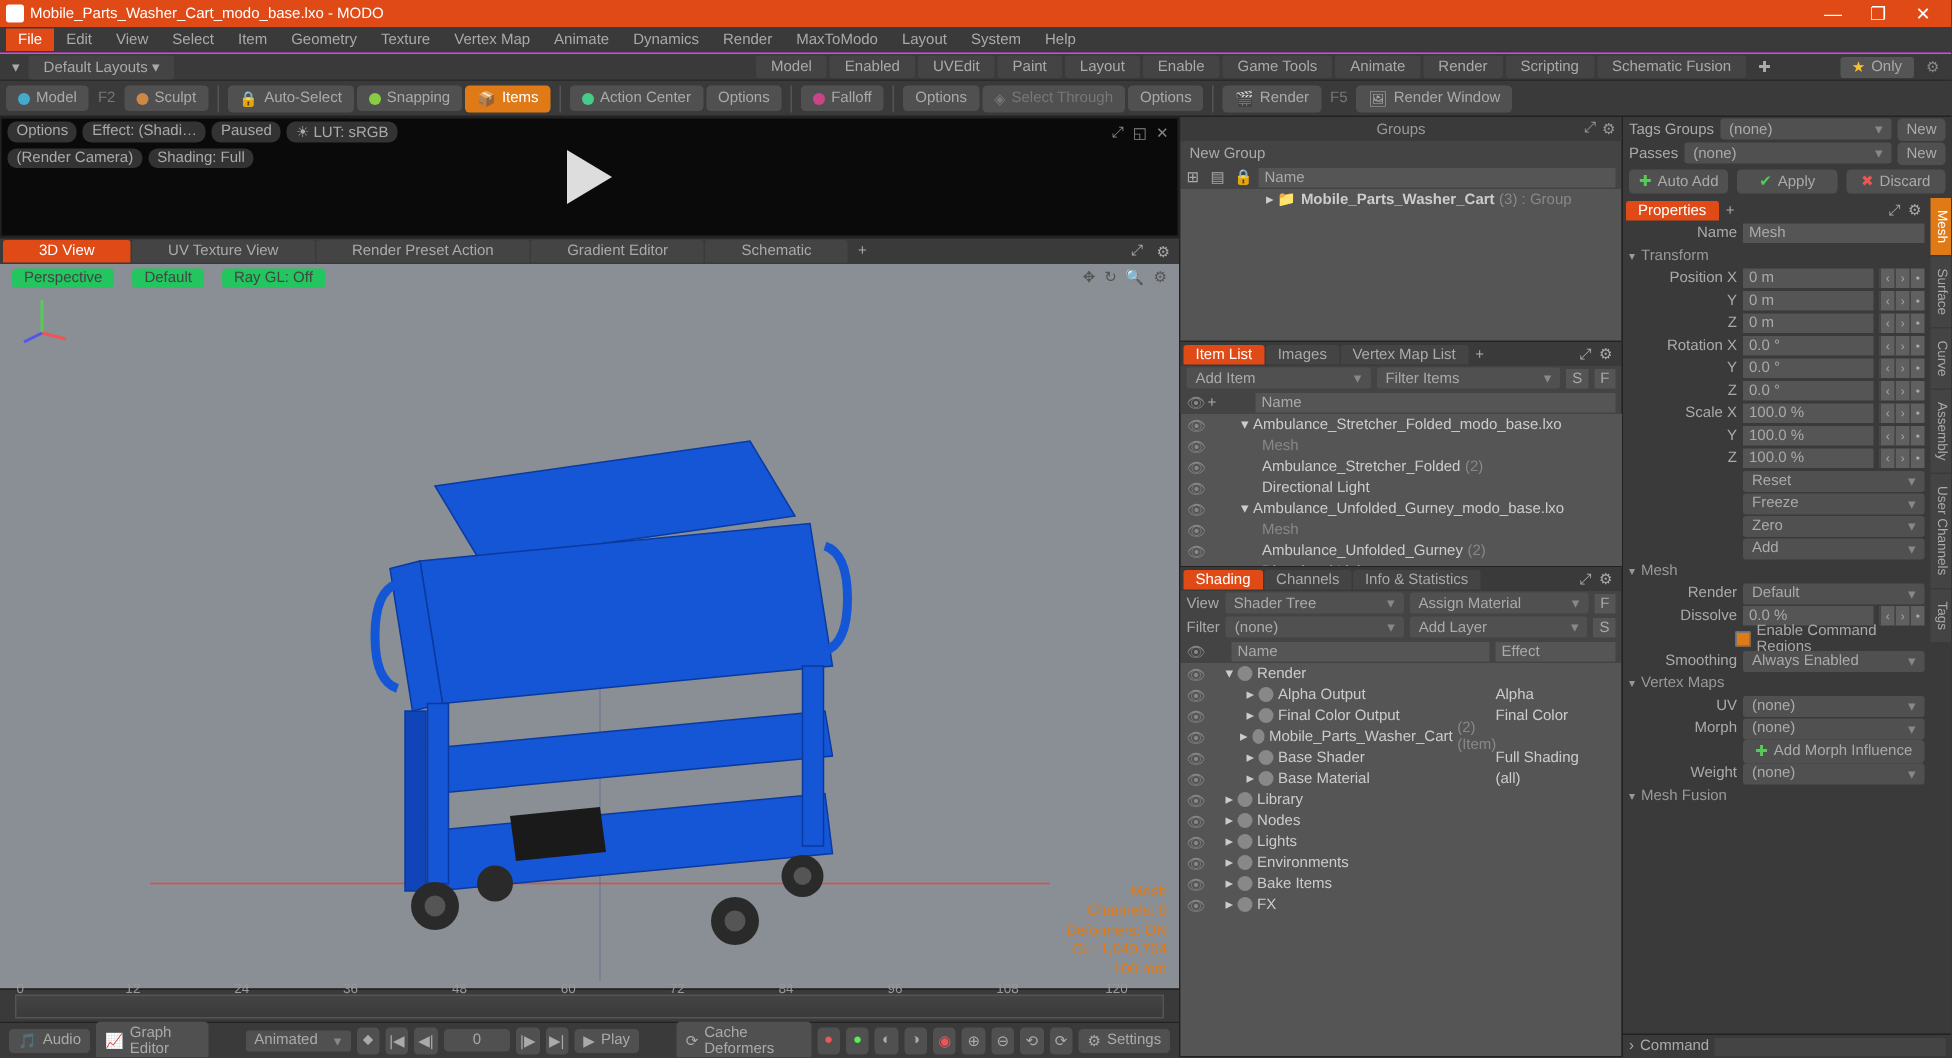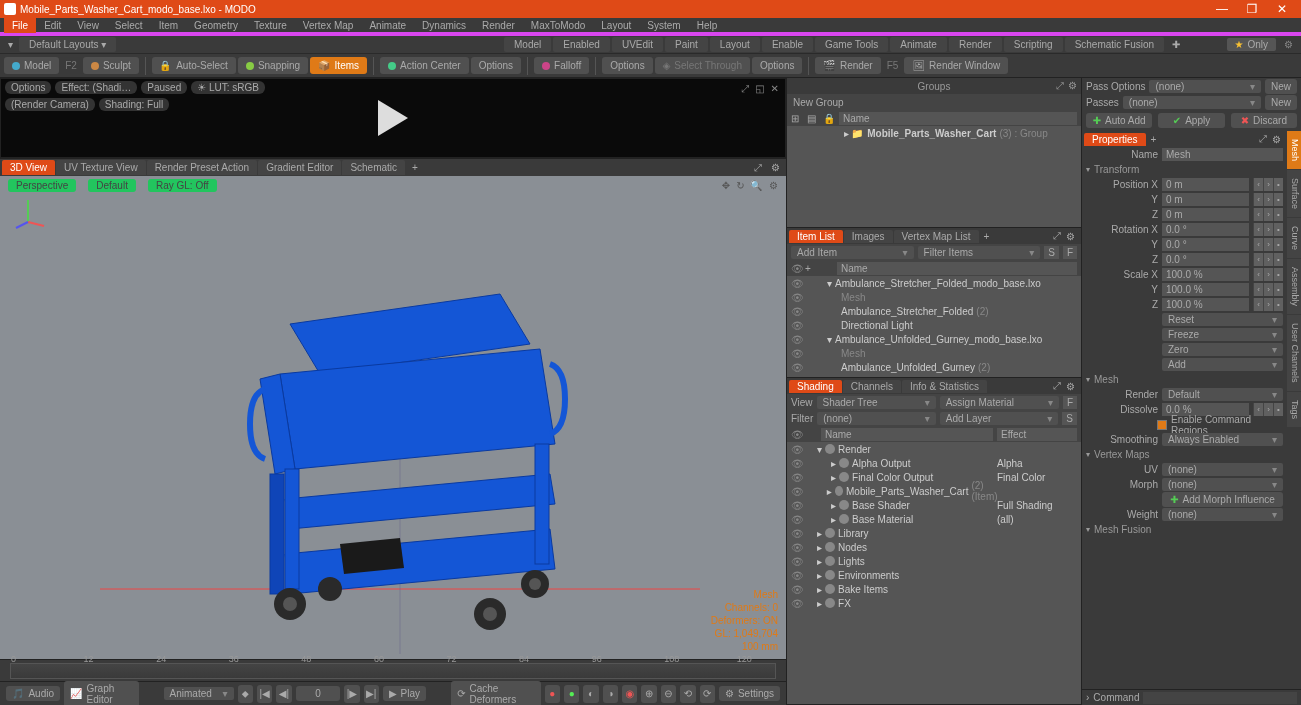--- a/index.html
+++ b/index.html
@@ -1,21 +1,21 @@
 <!DOCTYPE html>
 <html><head>
 <meta charset="utf-8">
 <style>
 *{margin:0;padding:0;box-sizing:border-box;font-family:Tahoma,Arial,sans-serif;font-size:10px;user-select:none}
 body{background:#3a3a3a;color:#aaa;width:1301px;height:705px;overflow:hidden;display:flex;flex-direction:column}
 .titlebar{background:#df4a17;height:18px;display:flex;align-items:center;color:#fff;padding:0 4px}
 .titlebar .icon{width:12px;height:12px;background:#fff;margin-right:4px;border-radius:2px}
 .titlebar .spacer{flex:1}
 .titlebar .winbtn{width:30px;text-align:center;font-size:12px}
-.menubar{background:#3a3a3a;height:18px;display:flex;align-items:center;padding:0 4px;border-bottom:4px solid #d946ef}
+.menubar{background:#3a3a3a;height:18px;display:flex;align-items:center;padding:0 4px;border-bottom:1px solid #d946ef}
 .menubar .menuitem{padding:2px 8px;cursor:pointer}
 .menubar .menuitem.active{background:#df4a17;color:#fff}
 .secondbar{background:#3a3a3a;height:18px;display:flex;align-items:center;padding:0 8px;border-bottom:1px solid #2a2a2a}
 .secondbar .left{flex:1;display:flex;align-items:center}
 .secondbar .right{display:flex;align-items:center;gap:2px}
 .secondbar .tab{padding:2px 10px;background:#444;border-radius:2px;cursor:pointer}
 .secondbar .only{background:#555;padding:1px 8px;border-radius:2px;display:flex;align-items:center;gap:4px}
 .secondbar .star{color:#f9c132}
 .toolbar{background:#3a3a3a;height:24px;display:flex;align-items:center;padding:0 4px;gap:2px;border-bottom:1px solid #222}
 .toolbar .btn{background:#505050;padding:3px 8px;border-radius:3px;display:flex;align-items:center;gap:4px;cursor:pointer}
@@ -23,21 +23,21 @@
 .toolbar .btn .dot{width:8px;height:8px;border-radius:50%}
 .toolbar .sep{width:1px;height:18px;background:#555;margin:0 4px}
 .main{flex:1;display:flex;overflow:hidden}
 .left-col{flex:1;display:flex;flex-direction:column;min-width:0}
 .preview{background:#0a0a0a;height:80px;position:relative;border:1px solid #222}
 .preview .opts{display:flex;gap:4px;padding:2px 4px}
 .preview .opt{background:#333;padding:1px 6px;border-radius:6px}
 .preview .play{position:absolute;left:50%;top:50%;transform:translate(-50%,-50%);width:0;height:0;border-left:30px solid #ddd;border-top:18px solid transparent;border-bottom:18px solid transparent}
 .preview .picons{position:absolute;right:6px;top:4px;display:flex;gap:6px;color:#888}
 .vptabs{background:#3a3a3a;height:18px;display:flex;align-items:center;gap:1px;padding:0 2px;border-top:1px solid #222}
-.vptabs .tab{background:#444;padding:2px 8px;border-radius:2px 2px 0 0;cursor:pointer}
+.vptabs .tab{background:#444;padding:2px 24px;border-radius:2px 2px 0 0;cursor:pointer}
 .vptabs .tab.active{background:#df4a17;color:#fff}
 .vptabs .spacer{flex:1}
 .vpbar{background:#8a8f95;height:18px;display:flex;align-items:center;padding:0 8px;gap:12px;color:#444}
 .vpbar .pill{background:#22c55e;padding:1px 8px;border-radius:3px}
 .vpbar .spacer{flex:1}
 .vpbar .icons{display:flex;gap:6px;color:#555}
 .viewport{flex:1;background:#8a8f95;position:relative;overflow:hidden}
 .viewport svg{position:absolute;left:0;top:0}
 .viewport .stats{position:absolute;right:8px;bottom:6px;text-align:right;color:#df7a17;font-size:10px;line-height:13px}
 .viewport .gizmo{position:absolute;left:10px;bottom:10px;width:36px;height:36px}
@@ -457,21 +457,21 @@
             <div class="tree-row"><span class="eye">👁</span><span style="width:10px"></span>▸ <span class="ico" style="background:#888;border-radius:50%"></span> <span>Lights</span><span style="flex:1"></span><span style="width:80px"></span></div>
             <div class="tree-row"><span class="eye">👁</span><span style="width:10px"></span>▸ <span class="ico" style="background:#888;border-radius:50%"></span> <span>Environments</span><span style="flex:1"></span><span style="width:80px"></span></div>
             <div class="tree-row"><span class="eye">👁</span><span style="width:10px"></span>▸ <span class="ico" style="background:#888;border-radius:50%"></span> <span>Bake Items</span><span style="flex:1"></span><span style="width:80px"></span></div>
             <div class="tree-row"><span class="eye">👁</span><span style="width:10px"></span>▸ <span class="ico" style="background:#888;border-radius:50%"></span> <span>FX</span><span style="flex:1"></span><span style="width:80px"></span></div>
           </div>
       </div>
     </div>
 
     <div class="prop-col">
       <div class="panel-row">
-        <span class="lbl">Pass Options</span>
+        <span class="lbl">Tags Groups</span>
         <span class="dd">(none)</span>
         <span class="prop-btn">New</span>
       </div>
       <div class="panel-row">
         <span class="lbl">Passes</span>
         <span class="dd">(none)</span>
         <span class="prop-btn">New</span>
       </div>
       <div class="panel-row" style="gap:6px;padding:3px 4px;height:auto">
         <span class="prop-btn" style="flex:1">

